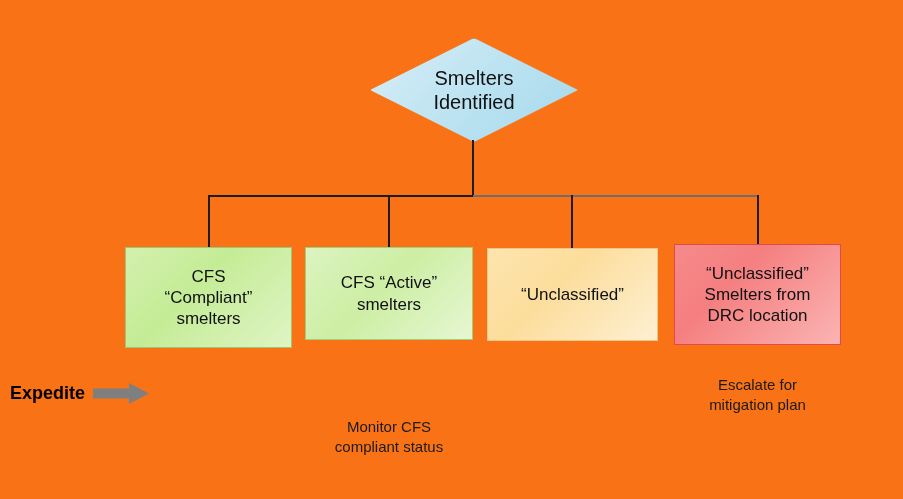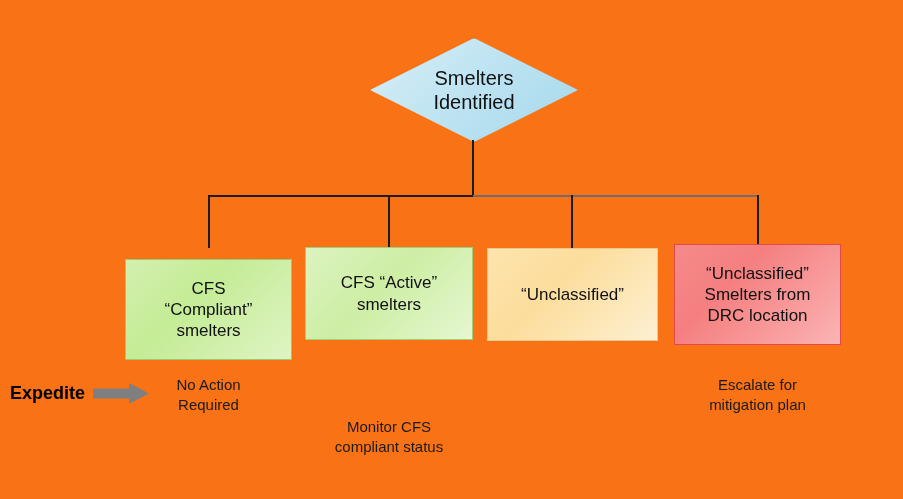--- a/index.html
+++ b/index.html
@@ -151,21 +151,21 @@
   <div class="conn vert" style="left:472px; top:140px; height:57px;"></div>
 
   <div class="conn horiz" style="left:208px; top:195px; width:265px;"></div>
   <div class="conn horiz grey" style="left:473px; top:195px; width:286px;"></div>
 
   <div class="conn vert" style="left:208px; top:195px; height:53px;"></div>
   <div class="conn vert" style="left:388px; top:195px; height:53px;"></div>
   <div class="conn vert" style="left:571px; top:195px; height:53px;"></div>
   <div class="conn vert" style="left:757px; top:195px; height:50px;"></div>
 
-  <div class="node node-green" style="left:125px; top:247px; width:167px; height:101px;margin-top:12px;">
+  <div class="node node-green" style="left:125px; top:247px; width:167px; height:101px;">
     <div class="node-shadow"></div>
     <span>CFS
 “Compliant”
 smelters</span>
   </div>
 
   <div class="node node-green2" style="left:305px; top:247px; width:168px; height:93px;">
     <div class="node-shadow"></div>
     <span>CFS “Active”
 smelters</span>
@@ -184,22 +184,20 @@
   </div>
 
   <div class="actions-label">Expedite</div>
 
   <div class="arrow-icon">
     <svg width="56" height="21" viewBox="0 0 56 21" aria-hidden="true">
       <polygon points="0,5.5 36,5.5 36,0 56,10.5 36,21 36,15.5 0,15.5" fill="#7f7f7f"></polygon>
     </svg>
   </div>
 
-  <div class="action-text" style="left:125px; top:375px; width:167px;">No Action
-Required</div>
 
   <div class="action-text" style="left:305px; top:375px; width:168px;margin-top:42px;">Monitor CFS
 compliant status</div>
 
 
   <div class="action-text" style="left:674px; top:375px; width:167px;">Escalate for
 mitigation plan</div>
 
 </div>
 

